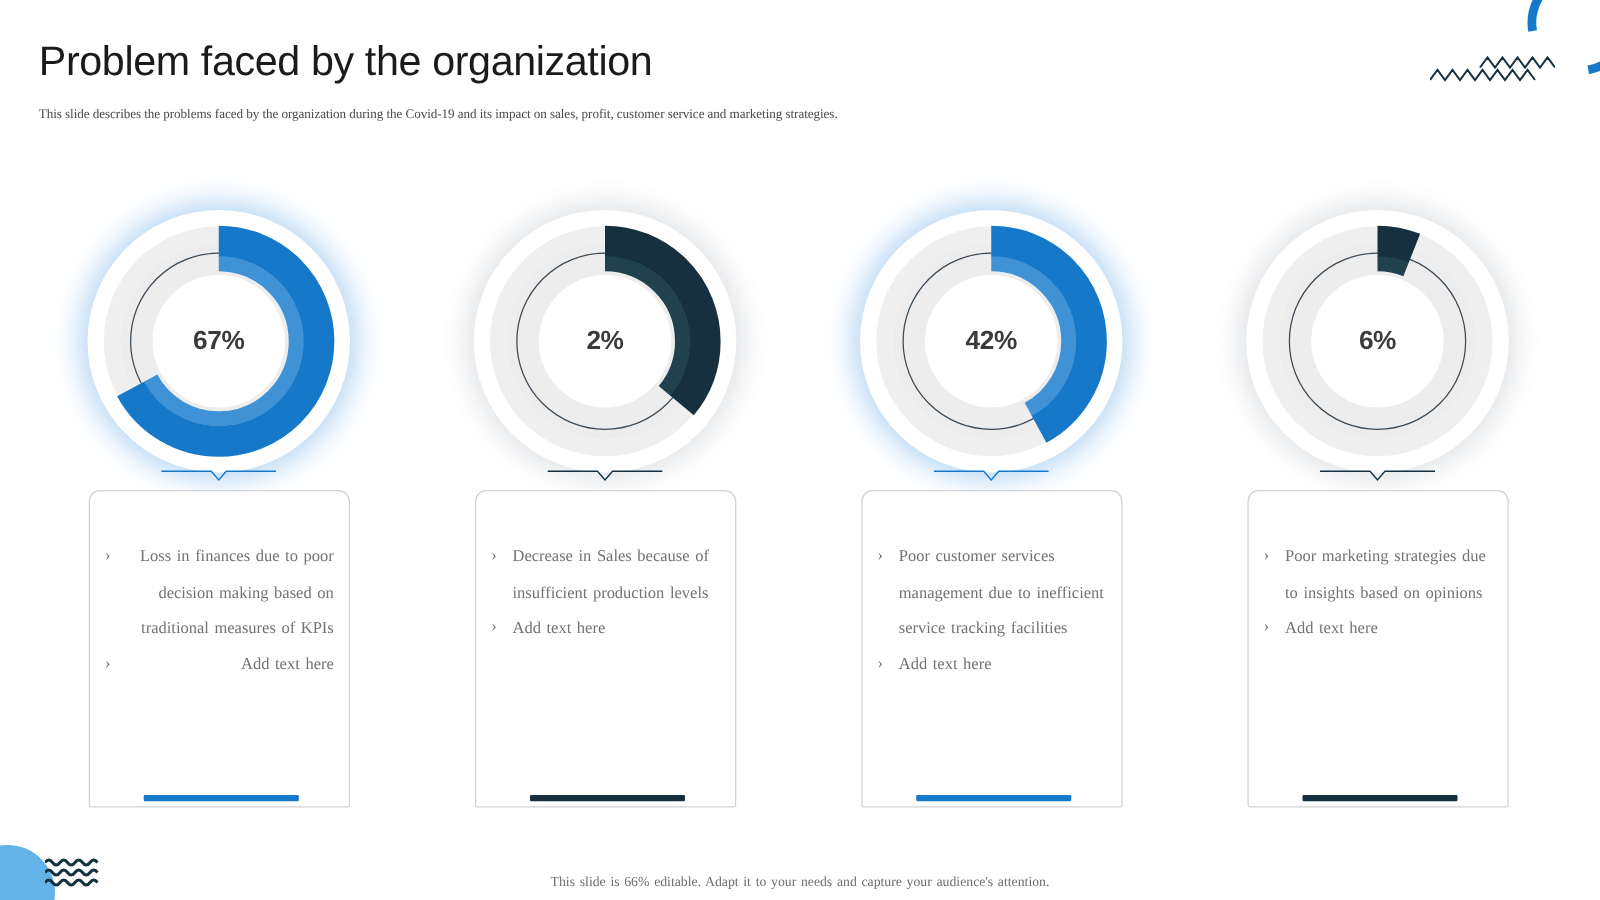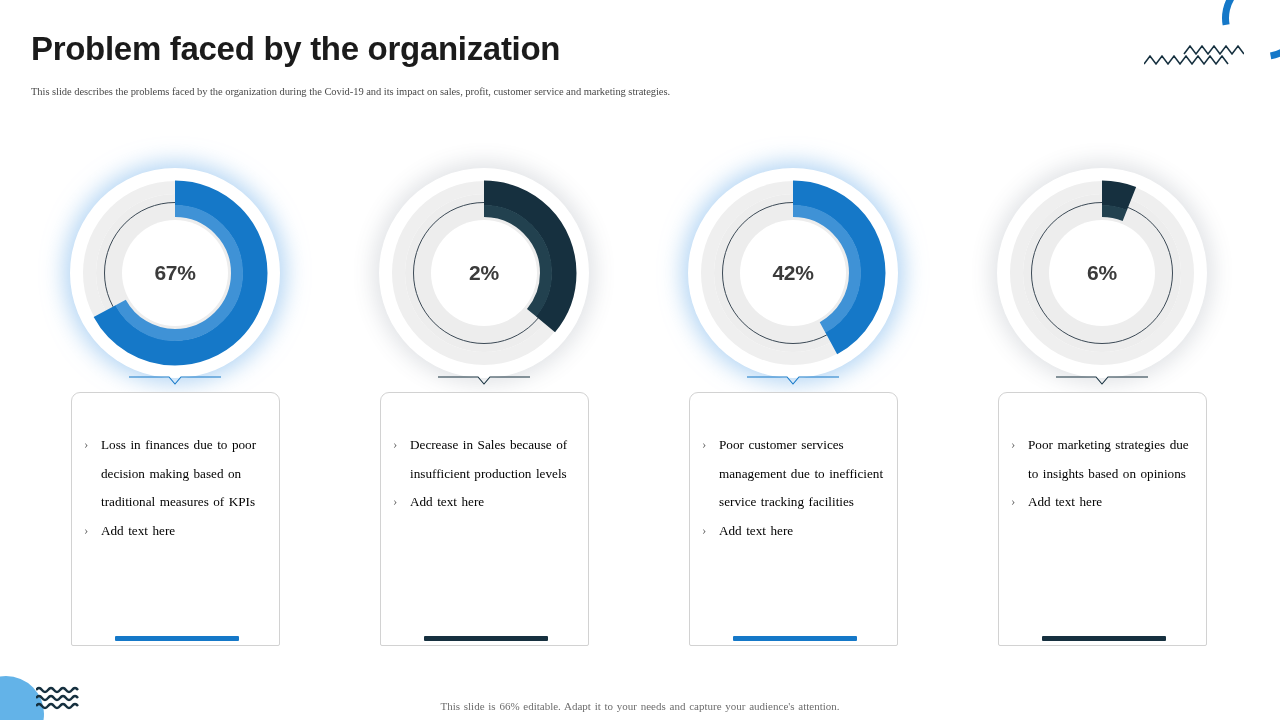--- a/index.html
+++ b/index.html
@@ -14,21 +14,21 @@
     position: relative;
     width: 1280px; height: 720px;
     background: #ffffff;
   }
 
   
   #title {
     position: absolute;
     left: 31px; top: 30px;
     font-size: 33px;
-    font-weight: 700;
+    font-weight: 400;
     color: #1b1b1b;
     letter-spacing: -0.3px;
     white-space: nowrap;
     text-align: center;
   }
   #subtitle {
     position: absolute;
     left: 31px; top: 86px;
     font-family: Liberation Serif, serif;
     font-size: 10.5px;
@@ -133,21 +133,21 @@
   }
   .card-list {
     margin: 0;
     padding: 38px 12px 0 11px;
     list-style: none;
   }
   .card-list li {
     position: relative;
     font-family: "Liberation Serif", serif;
     font-size: 13.2px;
-    color: #000000;
+    color: #737373;
     line-height: 28.6px;
     padding-left: 18px;
     margin: 0;
     word-spacing: 1.2px;
   }
   .card-list li::before {
     content: "\203A";
     position: absolute;
     left: 1px; top: -1px;
     color: #6e6e6e;
@@ -191,21 +191,21 @@
   <div id="deco-bottom-wave">
     <svg width="44" height="26" viewBox="0 0 44 26">
       <g fill="none" stroke="#16303f" stroke-width="2.4">
         <path d="M0,4 Q3,0 6,4 T12,4 T18,4 T24,4 T30,4 T36,4 T42,4"></path>
         <path d="M0,12 Q3,8 6,12 T12,12 T18,12 T24,12 T30,12 T36,12 T42,12"></path>
         <path d="M0,20 Q3,16 6,20 T12,20 T18,20 T24,20 T30,20 T36,20 T42,20"></path>
       </g>
     </svg>
   </div>
 
-  <div class="col" style="left:20px;">
+  <div class="col" style="left:20px;text-align:right;">
     <div class="donut-wrap">
       <div class="glow blue"></div>
       <div class="ring-outer"></div>
       <div class="ring-inner-white"></div>
       <div class="track"></div>
       <div class="hairline"></div>
       <svg class="arc-svg" width="210" height="210" viewBox="0 0 210 210">
         <circle cx="105" cy="105" r="80" fill="none" stroke="#1578c8" stroke-width="25" stroke-dasharray="336.7 502.7" transform="rotate(-90 105 105)"></circle>
         <circle cx="105" cy="105" r="62" fill="none" stroke="#3f92d6" stroke-width="12" stroke-dasharray="260.9 389.6" transform="rotate(-90 105 105)"></circle>
       </svg>

